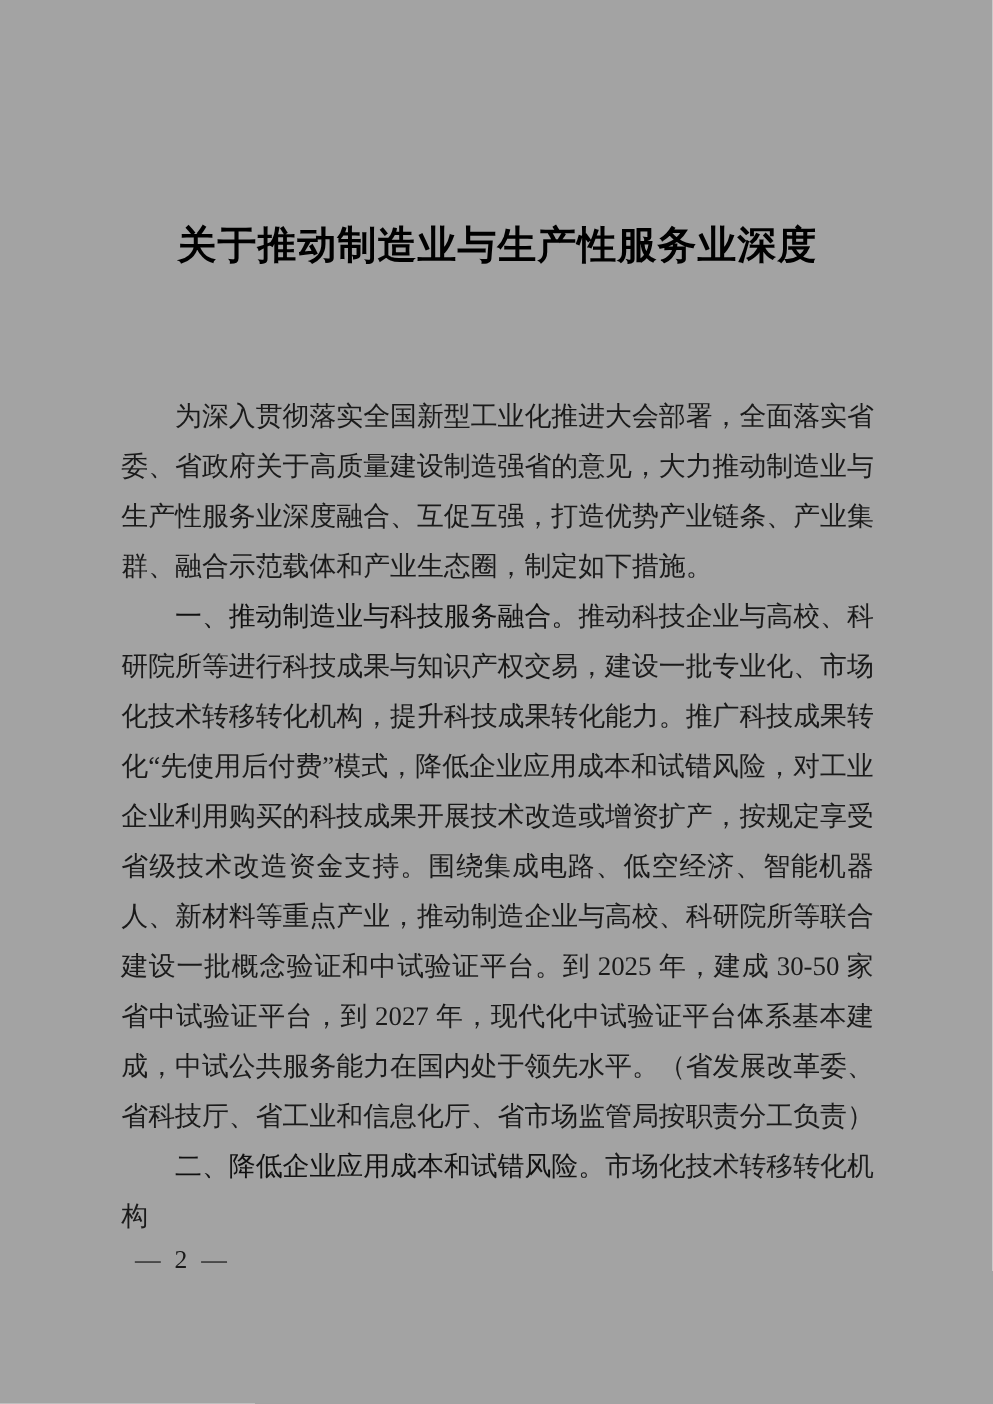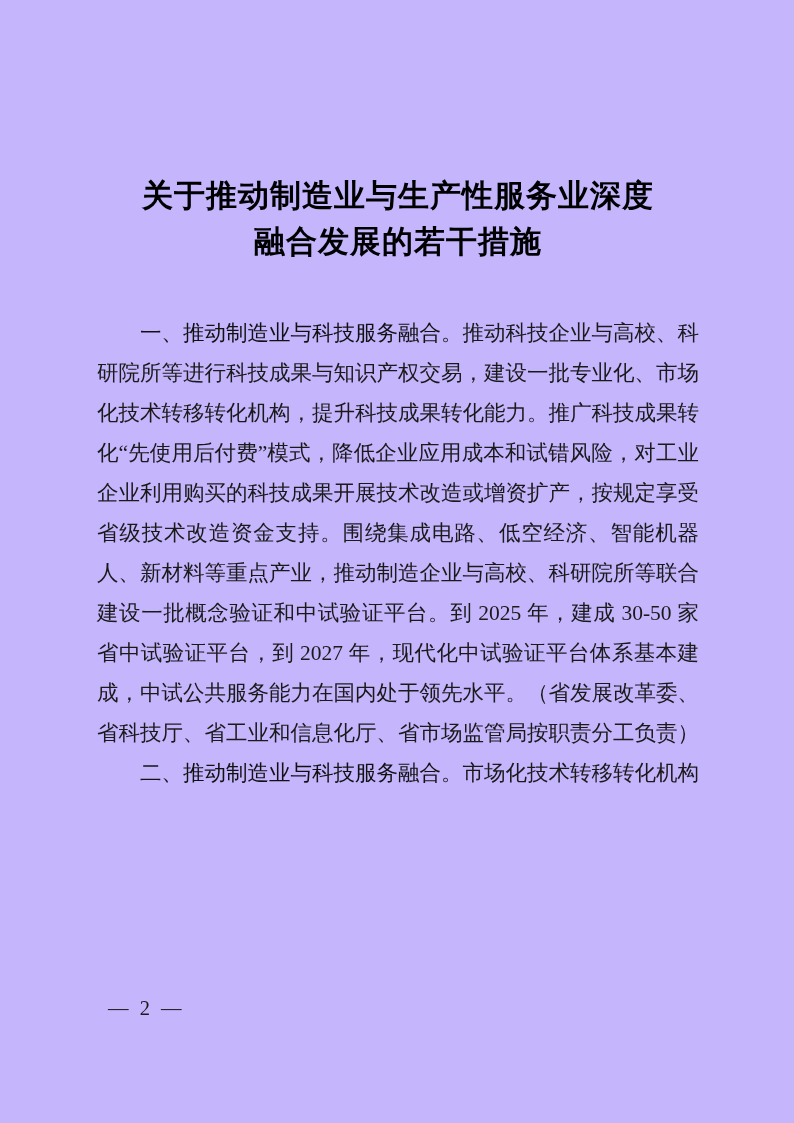--- a/index.html
+++ b/index.html
@@ -4,21 +4,21 @@
 <style>
   html, body {
     margin: 0;
     padding: 0;
     background: #e8e8e8;
   }
   .page {
     position: relative;
     width: 794px;
     height: 1123px;
-    background: #c4b5fd;
+    background: #a3a3a3;
     overflow: hidden;
     font-family: "Liberation Serif", "DejaVu Serif", serif;
     color: #1a1a1a;
   }
   .doc-title {
     position: absolute;
     top: 173px;
     left: 97px;
     width: 602px;
     text-align: center;
@@ -63,25 +63,25 @@
     font-family: "Liberation Serif", "DejaVu Serif", serif;
   }
 </style>
 </head>
 <body>
 
 <div class="page">
 
   <div class="doc-title">
     <div>关于推动制造业与生产性服务业深度</div>
-    <div>融合发展的若干措施</div>
   </div>
 
   <div class="doc-body">
+    <p><span class="para-lead"></span><span>为深入贯彻落实全国新型工业化推进大会部署，全面落实省委、省政府关于高质量建设制造强省的意见，大力推动制造业与生产性服务业深度融合、互促互强，打造优势产业链条、产业集群、融合示范载体和产业生态圈，制定如下措施。</span><span class="para-note"></span></p>
 
     <p><span class="para-lead">一、推动制造业与科技服务融合。</span><span>推动科技企业与高校、科研院所等进行科技成果与知识产权交易，建设一批专业化、市场化技术转移转化机构，提升科技成果转化能力。推广科技成果转化“先使用后付费”模式，降低企业应用成本和试错风险，对工业企业利用购买的科技成果开展技术改造或增资扩产，按规定享受省级技术改造资金支持。围绕集成电路、低空经济、智能机器人、新材料等重点产业，推动制造企业与高校、科研院所等联合建设一批概念验证和中试验证平台。到 2025 年，建成 30-50 家省中试验证平台，到 2027 年，现代化中试验证平台体系基本建成，中试公共服务能力在国内处于领先水平。</span><span class="para-note">（省发展改革委、省科技厅、省工业和信息化厅、省市场监管局按职责分工负责）</span></p>
 
-    <p><span class="para-lead">二、推动制造业与科技服务融合。</span><span>市场化技术转移转化机构</span><span class="para-note"></span></p>
+    <p><span class="para-lead">二、降低企业应用成本和试错风险。</span><span>市场化技术转移转化机构</span><span class="para-note"></span></p>
   </div>
 
   <div class="page-number">— 2 —</div>
 
 </div>
 
 </body></html>

